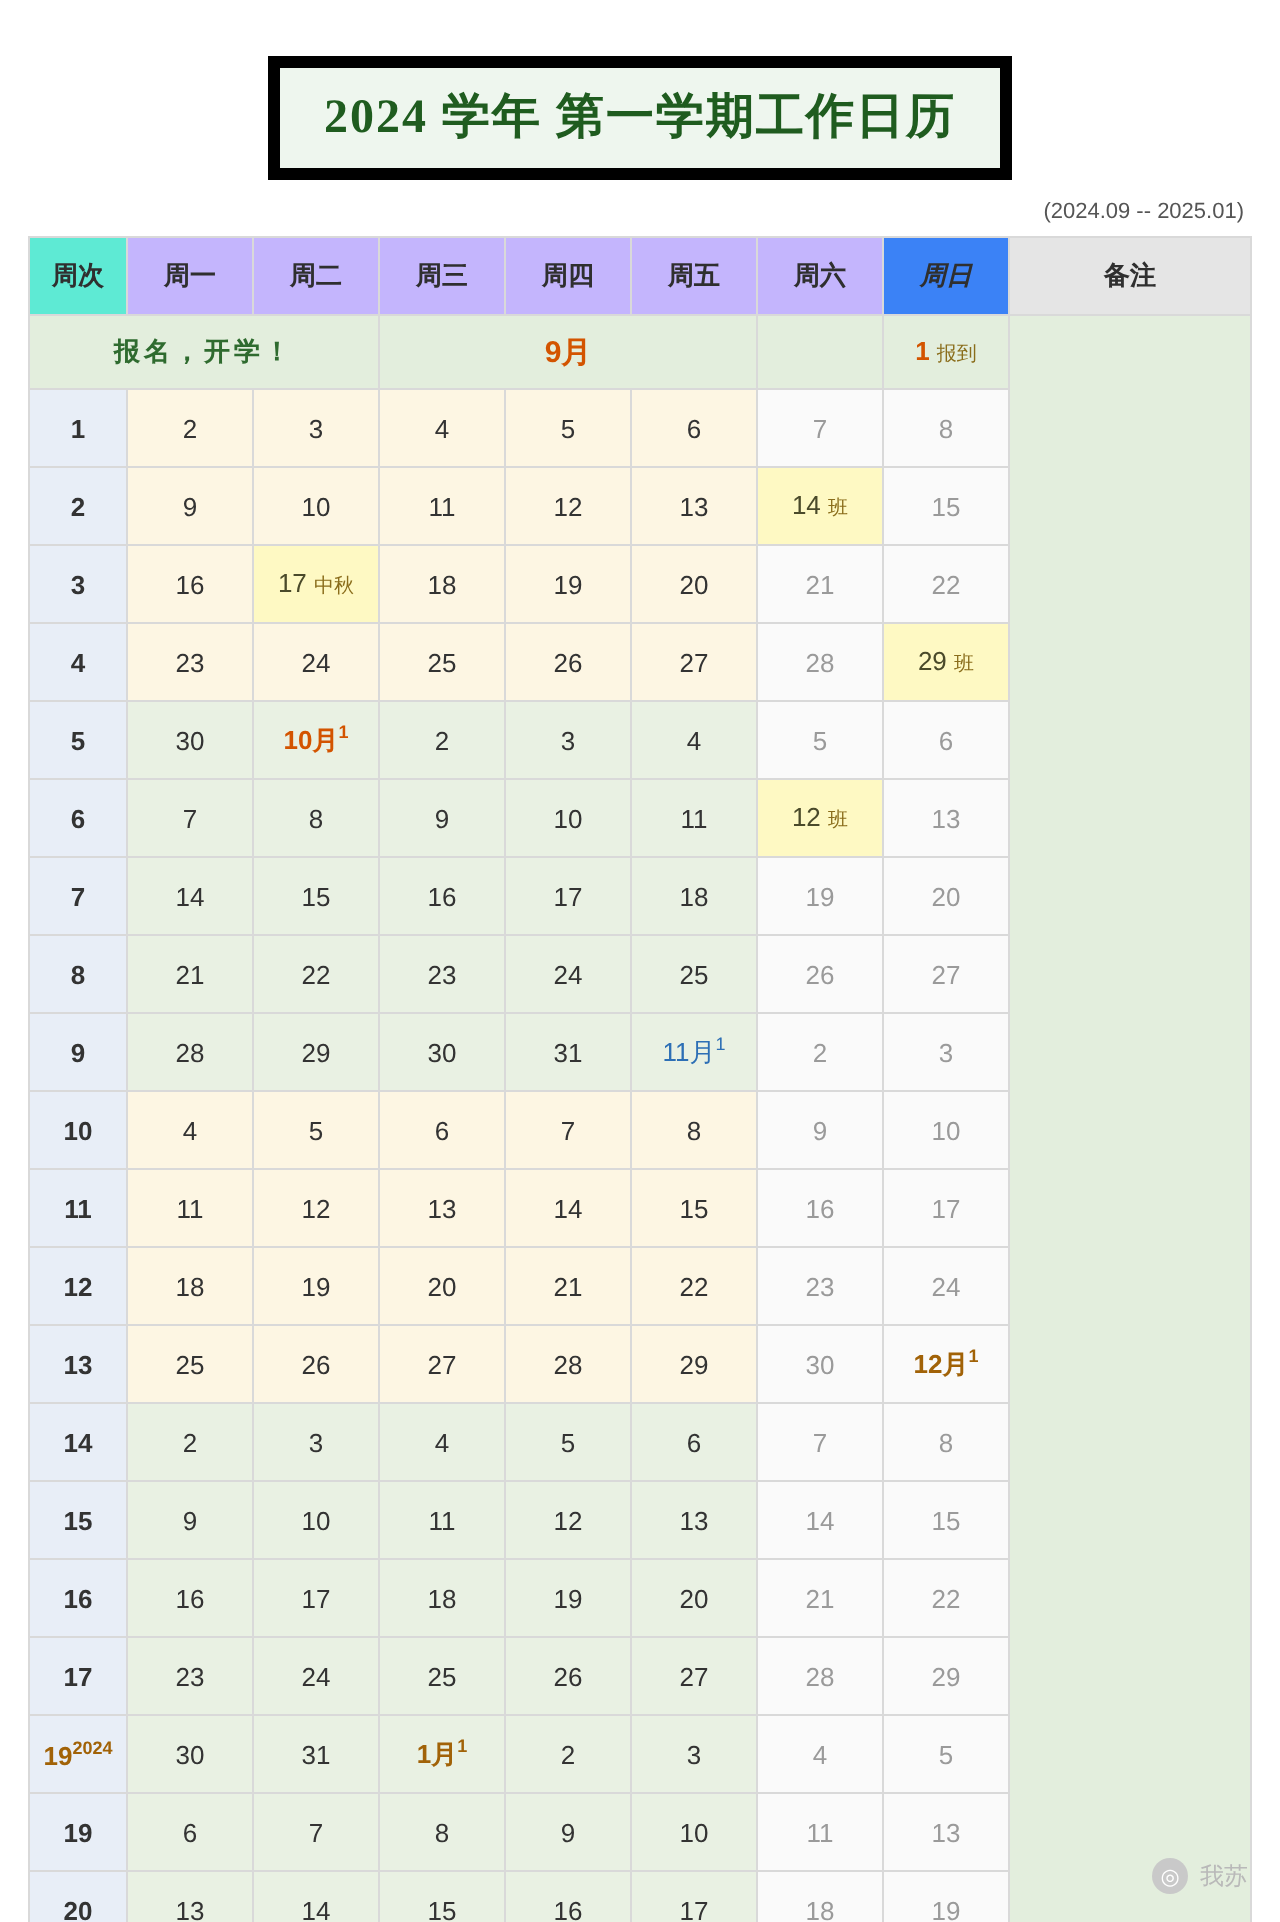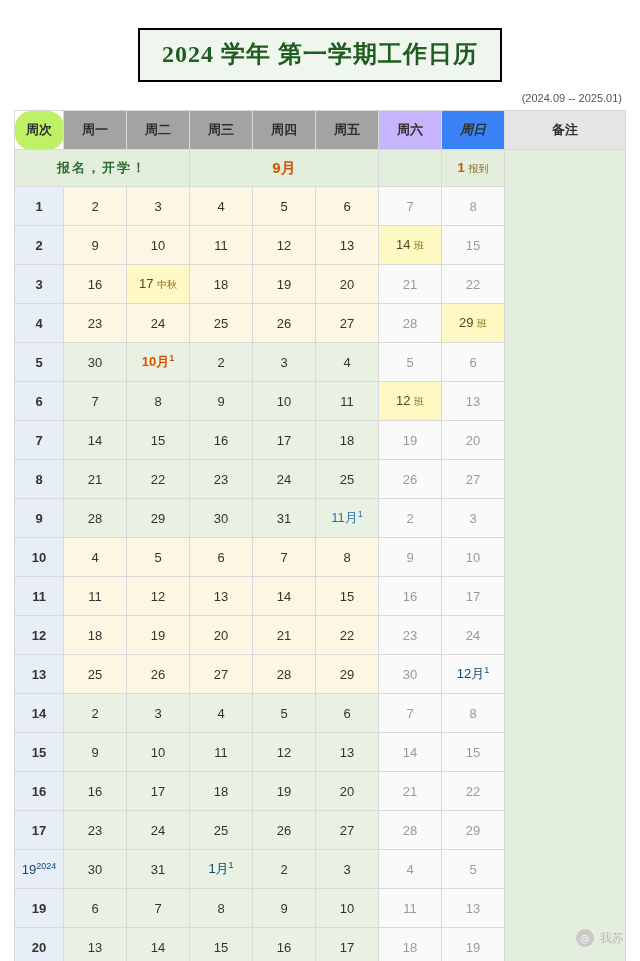--- a/index.html
+++ b/index.html
@@ -10,21 +10,21 @@
     color:#333;
     position:relative;
     overflow:hidden;
   }
   .title-wrap{
     padding-top:28px;
     text-align:center;
   }
   .title{
     display:inline-block;
-    border:2px solid #000000;
+    border:6px solid #000000;
     background:#eef6ee;
     color:#1f5c1f;
     font-size:24px;
     font-weight:bold;
     letter-spacing:1px;
     padding:8px 22px 10px 22px;
     font-family:"Liberation Serif","DejaVu Serif",serif;
   }
   .subtitle{
     text-align:right;
@@ -45,38 +45,38 @@
     vertical-align:middle;
     font-size:13px;
     padding:0;
   }
   thead th{
     font-weight:bold;
     font-size:13.5px;
     height:36px;
     color:#2f2f2f;
   }
-  th.h-week{background:#bef264;width:48px;border-radius:16px;}
-  th.h-day{background:#a3a3a3;width:62px;}
+  th.h-week{background:#5eead4;width:48px;}
+  th.h-day{background:#c4b5fd;width:62px;}
   th.h-sat{background:#c4b5fd;width:62px;}
   th.h-sun{background:#3b82f6;width:62px;font-style:italic;}
   th.h-note{background:#e5e5e5;}
   td.wk{
     background:#e8eef7;
     font-weight:bold;
     font-size:12.5px;
     width:48px;
   }
   td.d1,td.d2,td.d3,td.d4,td.d5{background:#fdf6e3;}
   td.sat,td.sun{background:#fafafa;color:#9a9a9a;}
   td.green{background:#e9f1e3;}
   td.note{background:#ffffff;}
   td.work{background:#fef9c3;color:#4a4a2a;}
   .sm{font-size:9px;vertical-align:super;}
-  .red{color:#0c4a6e;font-weight:normal;}
+  .red{color:#a16207;font-weight:bold;}
   .orange{color:#d35400;font-weight:bold;}
   .blue{color:#2d6fb5;font-weight:normal;}
   tr.banner td{
     background:#e3eedd;
     height:36px;
   }
   .banner-text{
     color:#2f6b2f;
     font-size:13px;
     font-weight:bold;

